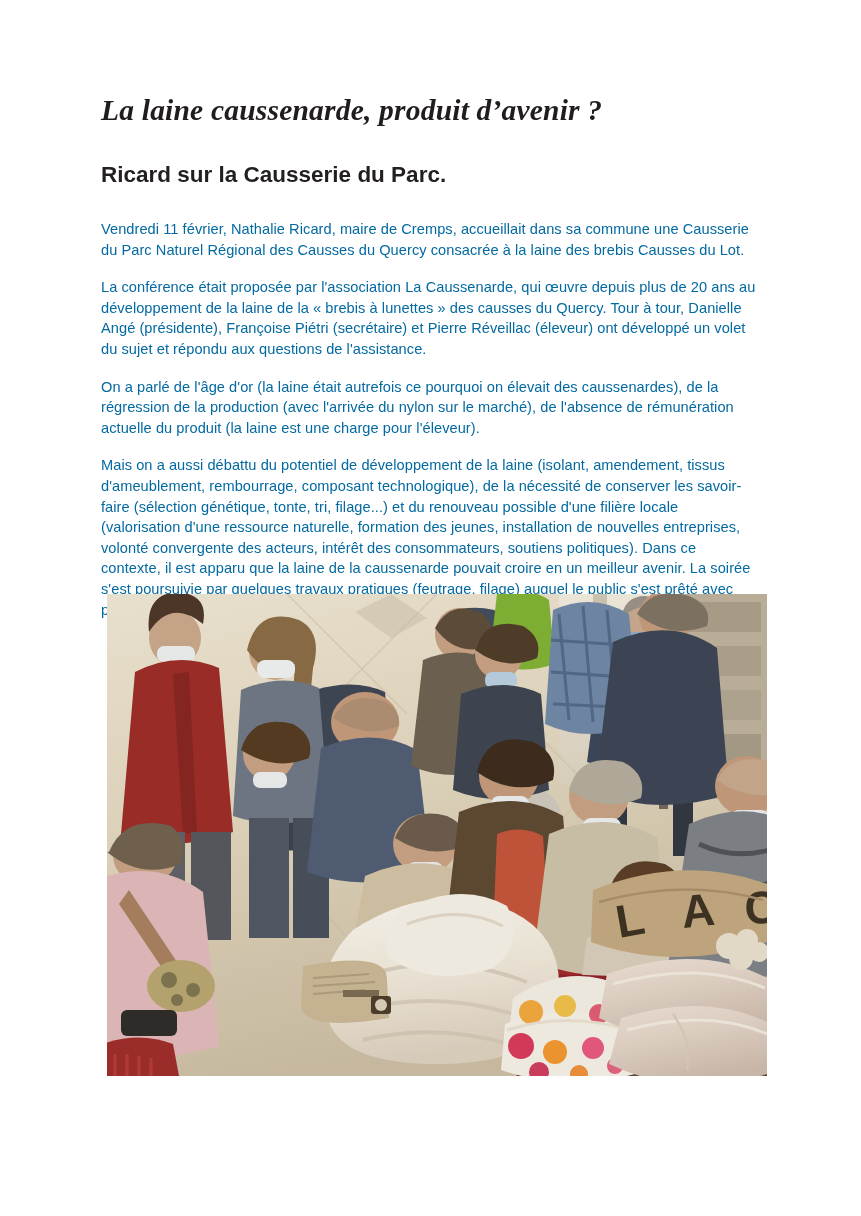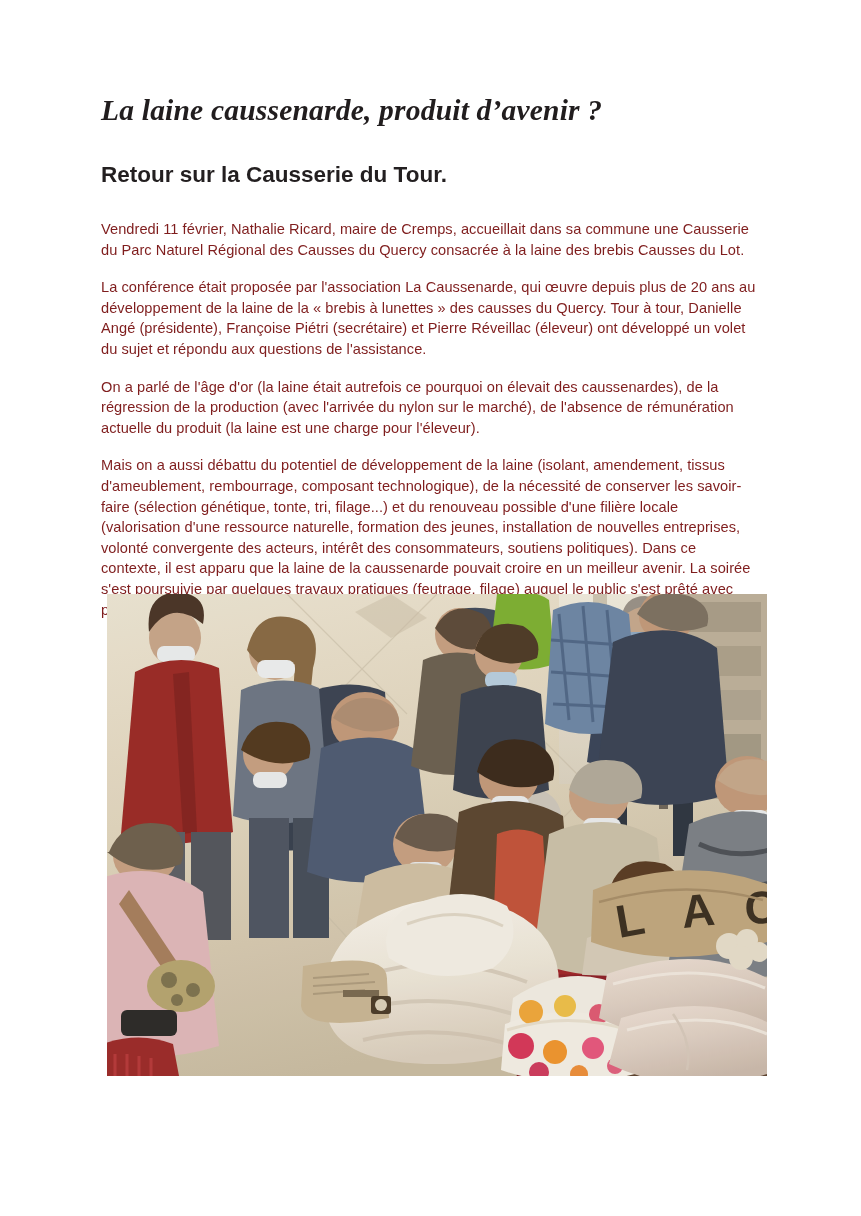--- a/index.html
+++ b/index.html
@@ -66,21 +66,21 @@
     position: absolute;
     top: 219px;
     left: 0;
     width: 658px;
   }
 
   p.para {
     font-family: "Liberation Sans", sans-serif;
     font-size: 14.6px;
     line-height: 20.6px;
-    color: #7f1d1d;
+    color: #0369a1;
     margin: 0 0 17px 0;
     text-align: left;
     letter-spacing: 0.06px;
   }
   p.para:last-child { margin-bottom: 0; }
 
   
   .photo-figure {
     position: absolute;
     left: 6px;
@@ -110,21 +110,21 @@
   }
 </style>
 </head>
 <body>
 
 <div class="page">
   <div class="content">
 
     <h1 class="doc-title">La laine caussenarde, produit d’avenir ?</h1>
 
-    <h2 class="doc-subtitle">Retour sur la Causserie du Tour.</h2>
+    <h2 class="doc-subtitle">Ricard sur la Causserie du Parc.</h2>
 
     <div class="body-block">
       <p class="para">Vendredi 11 février, Nathalie Ricard, maire de Cremps, accueillait dans sa commune une Causserie du Parc Naturel Régional des Causses du Quercy consacrée à la laine des brebis Causses du Lot.</p>
       <p class="para">La conférence était proposée par l'association La Caussenarde, qui œuvre depuis plus de 20 ans au développement de la laine de la « brebis à lunettes » des causses du Quercy. Tour à tour, Danielle Angé (présidente), Françoise Piétri (secrétaire) et Pierre Réveillac (éleveur) ont développé un volet du sujet et répondu aux questions de l'assistance.</p>
       <p class="para">On a parlé de l'âge d'or (la laine était autrefois ce pourquoi on élevait des caussenardes), de la régression de la production (avec l'arrivée du nylon sur le marché), de l'absence de rémunération actuelle du produit (la laine est une charge pour l'éleveur).</p>
       <p class="para">Mais on a aussi débattu du potentiel de développement de la laine (isolant, amendement, tissus d'ameublement, rembourrage, composant technologique), de la nécessité de conserver les savoir-faire (sélection génétique, tonte, tri, filage...) et du renouveau possible d'une filière locale (valorisation d'une ressource naturelle, formation des jeunes, installation de nouvelles entreprises, volonté convergente des acteurs, intérêt des consommateurs, soutiens politiques). Dans ce contexte, il est apparu que la laine de la caussenarde pouvait croire en un meilleur avenir. La soirée s'est poursuivie par quelques travaux pratiques (feutrage, filage) auquel le public s'est prêté avec plaisir.</p>
     </div>
 
     <figure class="photo-figure" style="margin:0;">
       <div class="photo">

